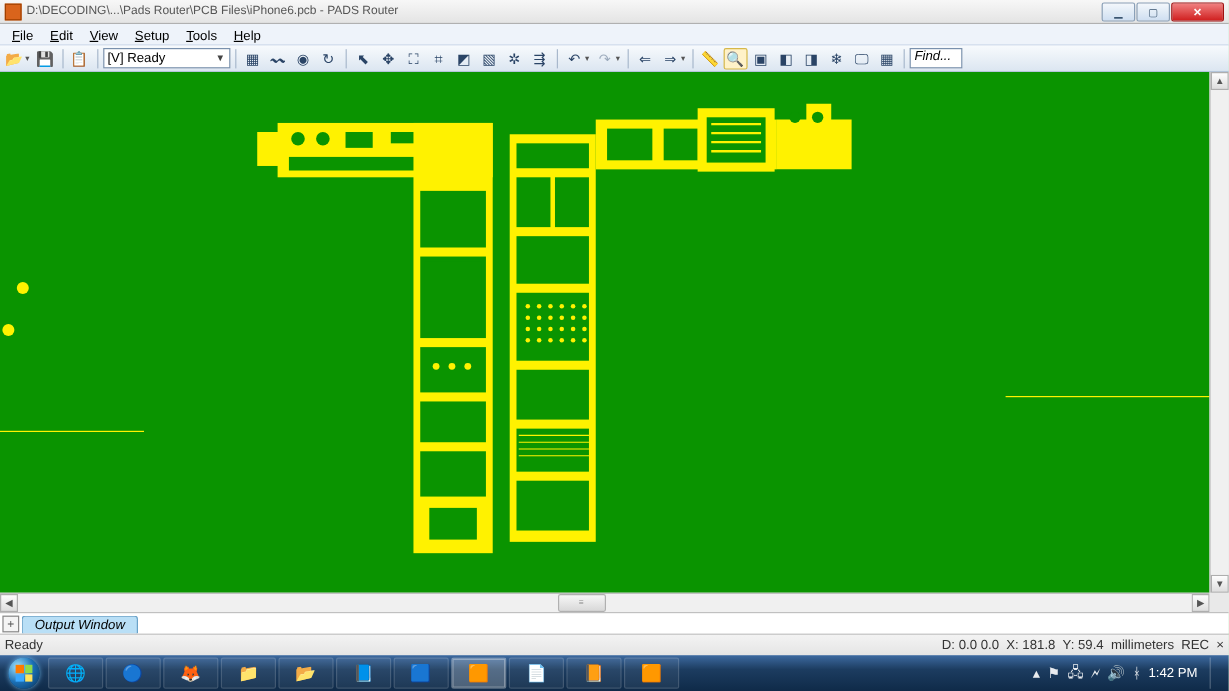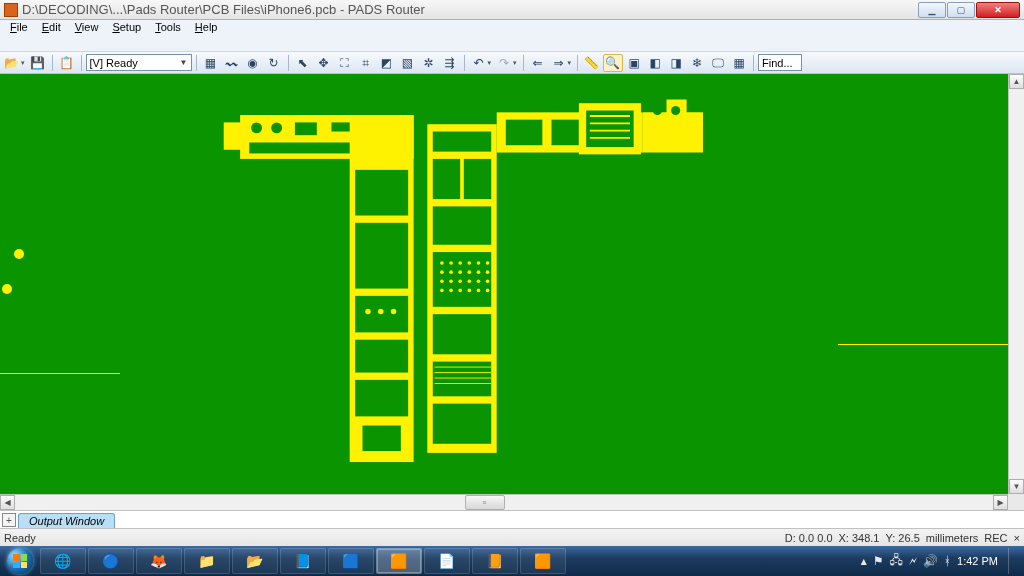--- a/index.html
+++ b/index.html
@@ -1,43 +1,43 @@
 <!DOCTYPE html>
 <html><head>
 <meta charset="utf-8">
 <style>
 * { margin: 0; padding: 0; box-sizing: border-box; font-family: "Segoe UI", Tahoma, sans-serif; font-size: 11px; }
 body { width: 1024px; height: 576px; overflow: hidden; background: #fff; display: flex; flex-direction: column; }
 
 
 .titlebar { height: 20px; background: linear-gradient(to bottom, #f7f7f7, #e4e4e4); border-bottom: 1px solid #b0b0b0; display: flex; align-items: center; padding: 0 4px; }
 .titlebar .app-icon { width: 14px; height: 14px; background: #d9641c; border: 1px solid #a04000; margin-right: 4px; }
-.titlebar .title-text { flex: 1; color: #555; font-size: 13px; }
+.titlebar .title-text { flex: 1; color: #555; font-size: 10px; }
 .winbtns { display: flex; gap: 0; margin-left: auto; }
 .winbtn { width: 28px; height: 16px; display: flex; align-items: center; justify-content: center; border: 1px solid #8aa0b8; background: linear-gradient(#f3f7fb,#cfdff1); border-radius: 2px; margin-left: 1px; font-size: 9px; color: #3a5570;}
 .winbtn.close { background: linear-gradient(#f08080,#d02020); border-color: #a01010; color: #fff; width: 44px;}
 .winbtn.close::before{content:"✕"; font-weight:bold;}
 .winbtn.min::before{content:"▁";}
 .winbtn.max::before{content:"▢";}
 
 
-.menubar { height: 32px; background: #eef3fa; display: flex; align-items: flex-start; padding: 0 4px; gap: 2px; border-bottom:1px solid #c9d6e8;}
+.menubar { height: 18px; background: #eef3fa; display: flex; align-items: flex-end; padding: 0 4px; gap: 2px; border-bottom:1px solid #c9d6e8;}
 .menuitem { padding: 1px 6px; cursor: default; }
 .menuitem .ul { text-decoration: underline; }
 
 
 .toolbar { height: 22px; background: linear-gradient(#f7fafd,#dce6f1); border-bottom:1px solid #b4c5da; display: flex; align-items: center; padding: 0 2px; gap: 1px;}
 .tbsep { width: 1px; height: 16px; background: #a8b8cc; margin: 0 3px; }
 .tbtn { width: 20px; height: 18px; display: flex; align-items: center; justify-content: center; border: 1px solid transparent; border-radius: 2px; font-size: 12px; color: #2a4466; cursor: default;}
 .tbtn.active { background: #fff2c8; border-color: #d6b84a; }
 .tbtn.disabled { opacity: .4; }
 .tarrow { font-size: 7px; color: #555; margin-left: -2px; margin-right: 2px;}
 .layer-select { height: 17px; width: 106px; border: 1px solid #7a91ad; background: #fff; display: flex; align-items: center; padding: 0 3px; justify-content: space-between;}
 .layer-select .dd { font-size: 8px; color: #444;}
-.findbox { height: 17px; width: 44px; border: 1px solid #7a91ad; background: #fff; display: flex; align-items: center; padding: 0 3px;}
+.findbox { height: 17px; width: 44px; border: 1px solid #7a91ad; background: #fff; display: flex; align-items: flex-start; padding: 0 3px; font-style: italic;}
 
 
 .canvas-wrap { flex:1; position: relative; background: #efefef; }
 .canvas { position:absolute; inset:0 16px 16px 0; background: #0a9400; overflow:hidden;}
 .vscroll { position:absolute; right:0; top:0; bottom:16px; width:16px; background:#e9e9e9; border-left:1px solid #c0c0c0; display:flex; flex-direction:column;}
 .hscroll { position:absolute; left:0; right:16px; bottom:0; height:16px; background:#e9e9e9; border-top:1px solid #c0c0c0; display:flex;}
 .sbtn { width:15px; height:15px; background:linear-gradient(#fdfdfd,#dedede); border:1px solid #aeaeae; display:flex; align-items:center; justify-content:center; font-size:8px; color:#555;}
 .vscroll .track, .hscroll .track { flex:1; position:relative; background:#f0f0f0;}
 .hscroll .thumb { position:absolute; left:46%; width:40px; top:0; bottom:0; background:linear-gradient(#f7f7f7,#d8d8d8); border:1px solid #b0b0b0; border-radius:2px; display:flex; align-items:center; justify-content:center; font-size:7px; color:#888; letter-spacing:1px;}
 .corner { position:absolute; right:0; bottom:0; width:16px; height:16px; background:#e9e9e9;}
@@ -277,22 +277,22 @@
 
 <div class="outtab-row">
   <div class="plus">+</div>
   <div class="outtab"><span>Output Window</span></div>
 </div>
 
 <div class="statusbar">
   <div class="left">Ready</div>
   <div class="right">
     <span>D: 0.0 0.0</span>
-    <span>X: 348.1</span>
-    <span>Y: 26.5</span>
+    <span>X: 181.8</span>
+    <span>Y: 59.4</span>
     <span>millimeters</span>
     <span>REC</span>
     <span>×</span>
   </div>
 </div>
 
 <div class="taskbar">
   <div class="start-orb">
     <div class="orb">
         <div class="flag">

